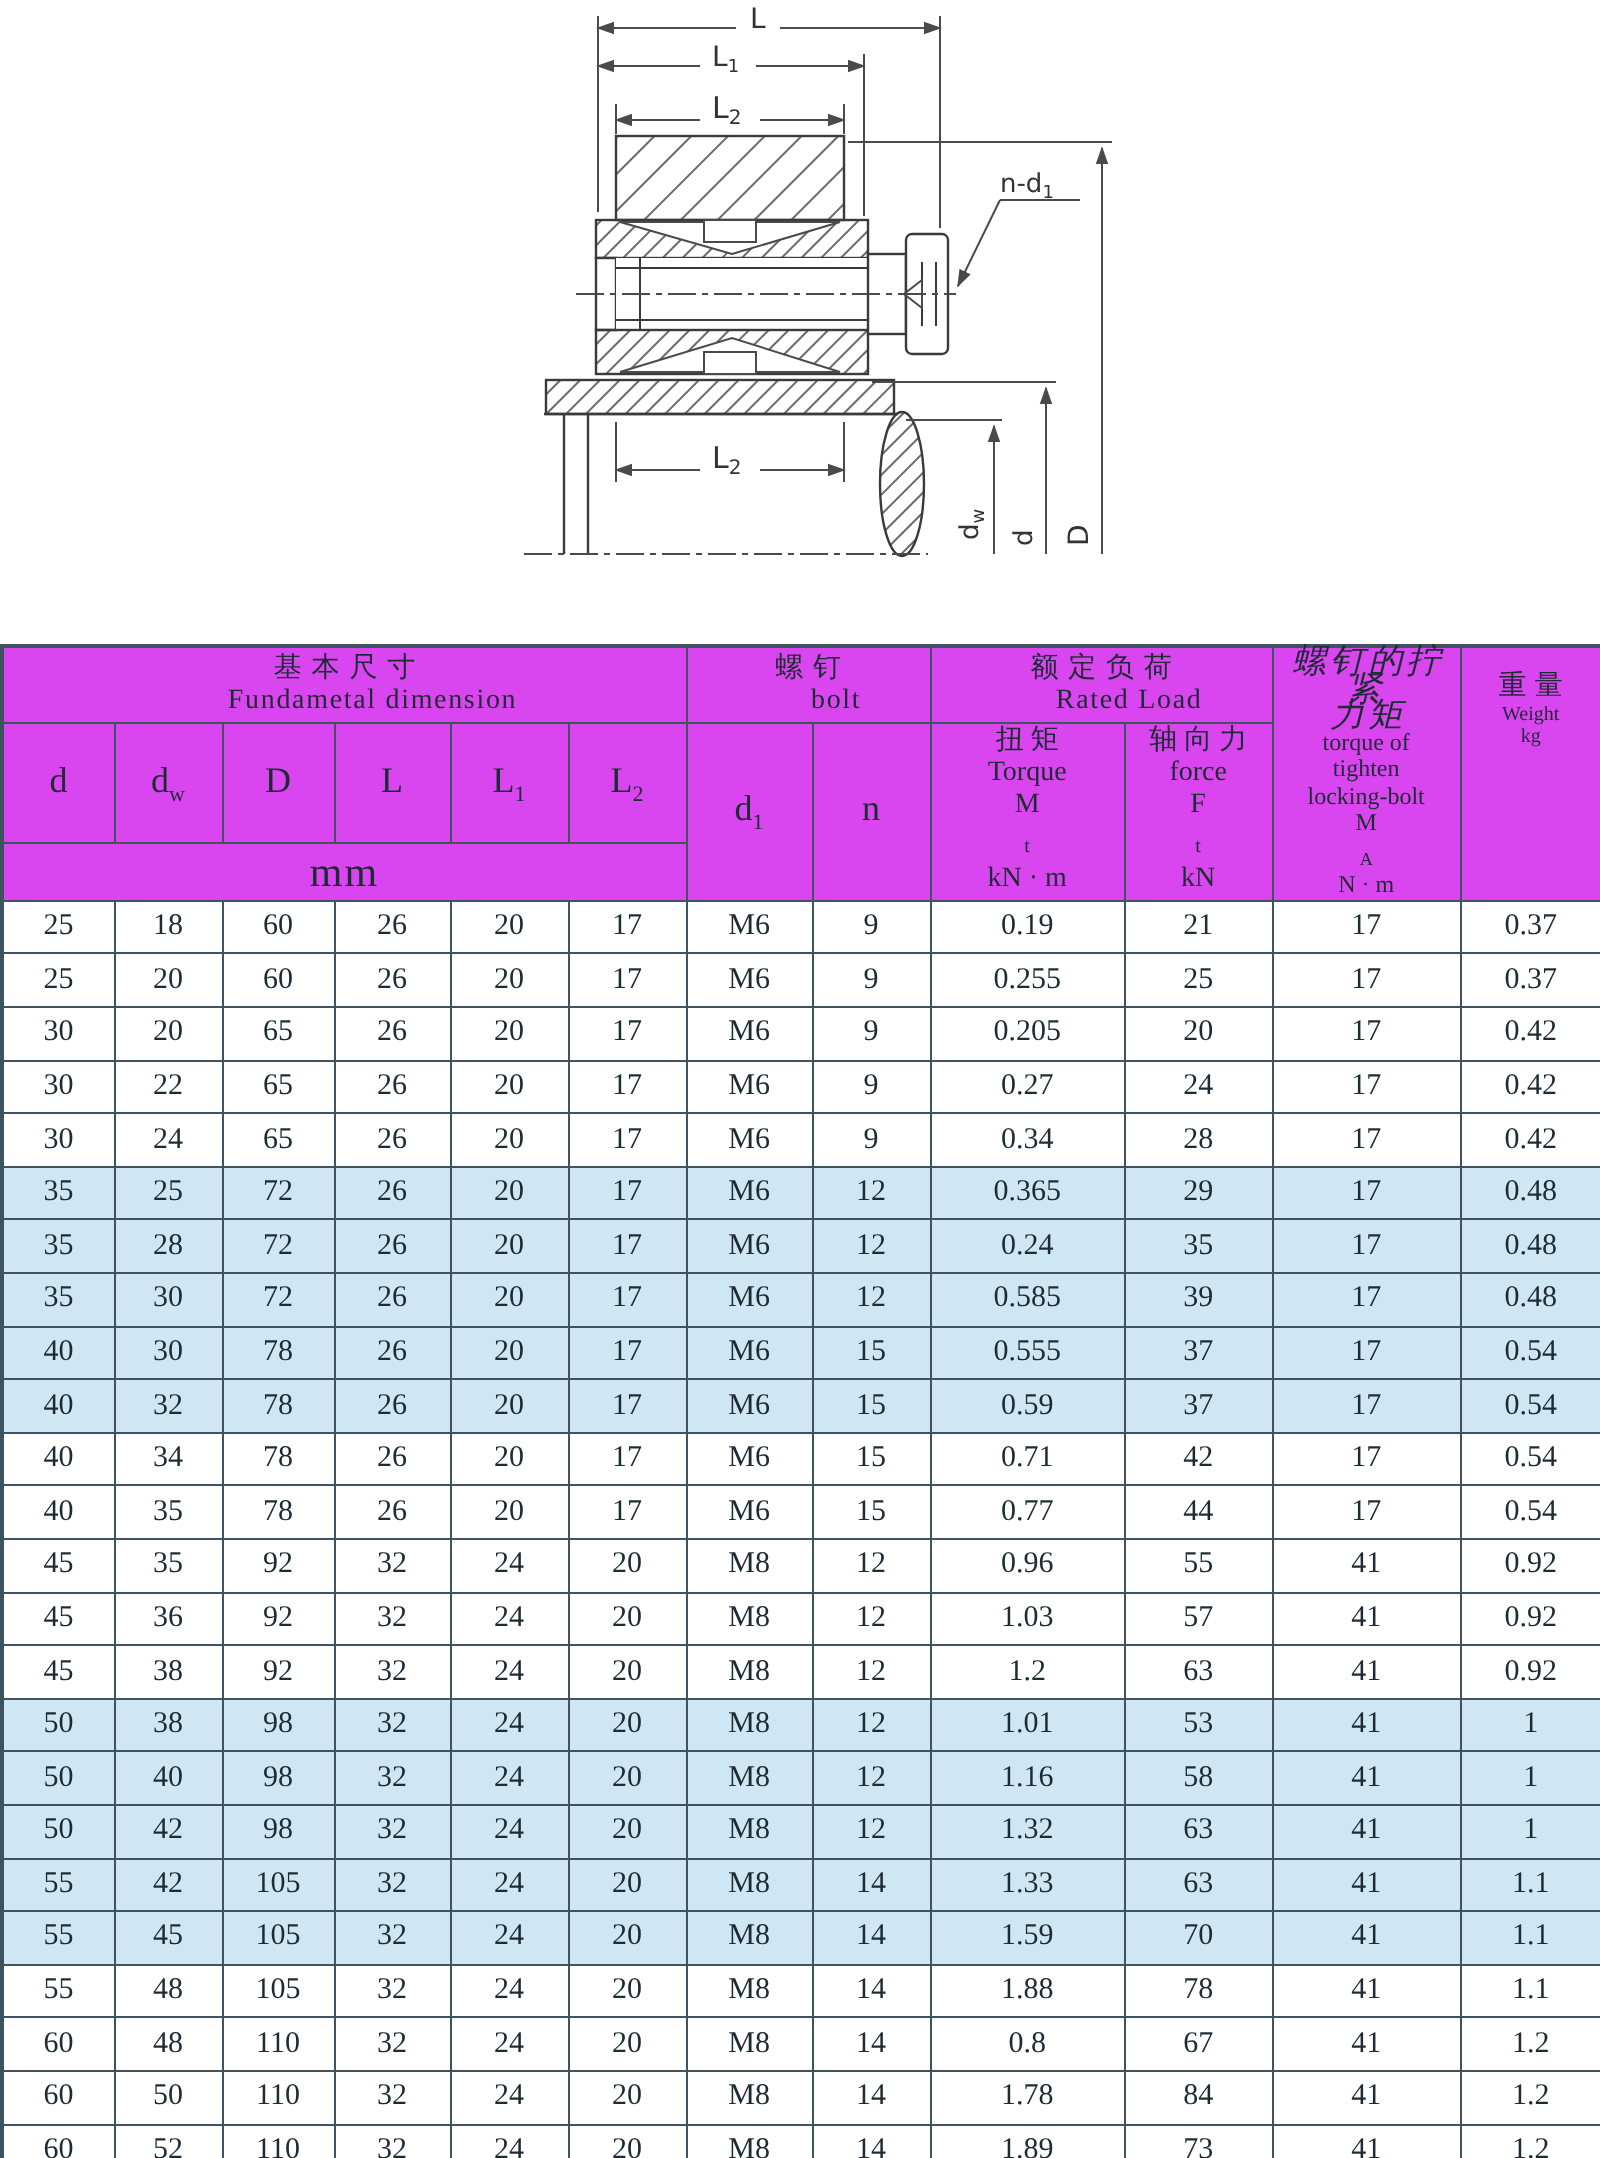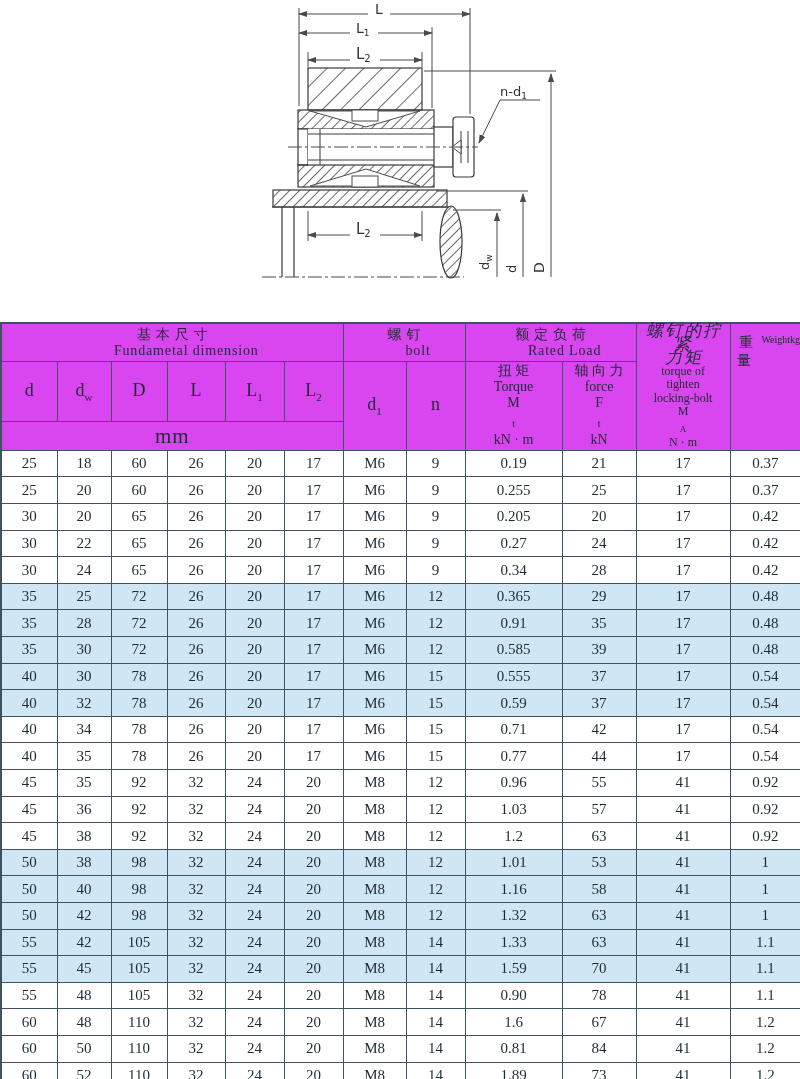--- a/index.html
+++ b/index.html
@@ -14,21 +14,21 @@
   .grp .cn{display:block;font-size:14px;letter-spacing:.35em;text-indent:.35em;line-height:17px;}
   .grp .en{display:block;font-size:14px;line-height:16px;letter-spacing:.06em;margin-left:28px;}
   .sym{font-size:18px;}
   .sym sub{font-size:11px;}
   .mmcell{font-size:21px;letter-spacing:.05em;}
   .stack span{display:block;line-height:16px;font-size:14px;}
   .stack .cn2{letter-spacing:.25em;text-indent:.25em;}
   .ma-cell span{display:block;line-height:13.5px;font-size:12px;}
   .ma-cell .cnl{font-size:17px;letter-spacing:.12em;text-indent:.12em;font-style:italic;}
   .wt-cell{height:100%;}
-  .wt-inner{display:flex;justify-content:flex-start;height:105px;padding:4px 0;}
+  .wt-inner{display:flex;flex-direction:column;justify-content:flex-start;height:105px;padding:4px 0;}
   .wt-inner span{display:block;font-size:10px;}
   .wt-inner .cn{letter-spacing:.3em;text-indent:.3em;font-size:14px;}
   tbody td{font-size:15px;border-top:none;border-bottom:none;}
   tbody tr.band td{background:#cfe7f5;}
   tbody tr.gsep td{border-top:1px solid #3f5260;}
 </style>
 </head>
 <body>
 
 <div class="page">
@@ -293,21 +293,21 @@
         </tr>
         <tr class="band">
           <td>35</td>
           <td>28</td>
           <td>72</td>
           <td>26</td>
           <td>20</td>
           <td>17</td>
           <td>M6</td>
           <td>12</td>
-          <td>0.91</td>
+          <td>0.24</td>
           <td>35</td>
           <td>17</td>
           <td>0.48</td>
         </tr>
         <tr class="band">
           <td>35</td>
           <td>30</td>
           <td>72</td>
           <td>26</td>
           <td>20</td>
@@ -489,49 +489,49 @@
         </tr>
         <tr class="gsep">
           <td>55</td>
           <td>48</td>
           <td>105</td>
           <td>32</td>
           <td>24</td>
           <td>20</td>
           <td>M8</td>
           <td>14</td>
-          <td>0.90</td>
+          <td>1.88</td>
           <td>78</td>
           <td>41</td>
           <td>1.1</td>
         </tr>
         <tr>
           <td>60</td>
           <td>48</td>
           <td>110</td>
           <td>32</td>
           <td>24</td>
           <td>20</td>
           <td>M8</td>
           <td>14</td>
-          <td>1.6</td>
+          <td>0.8</td>
           <td>67</td>
           <td>41</td>
           <td>1.2</td>
         </tr>
         <tr>
           <td>60</td>
           <td>50</td>
           <td>110</td>
           <td>32</td>
           <td>24</td>
           <td>20</td>
           <td>M8</td>
           <td>14</td>
-          <td>0.81</td>
+          <td>1.78</td>
           <td>84</td>
           <td>41</td>
           <td>1.2</td>
         </tr>
         <tr>
           <td>60</td>
           <td>52</td>
           <td>110</td>
           <td>32</td>
           <td>24</td>

